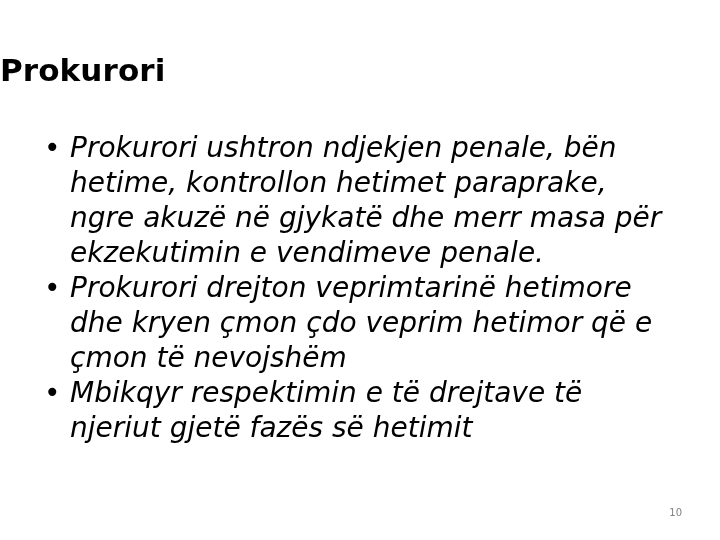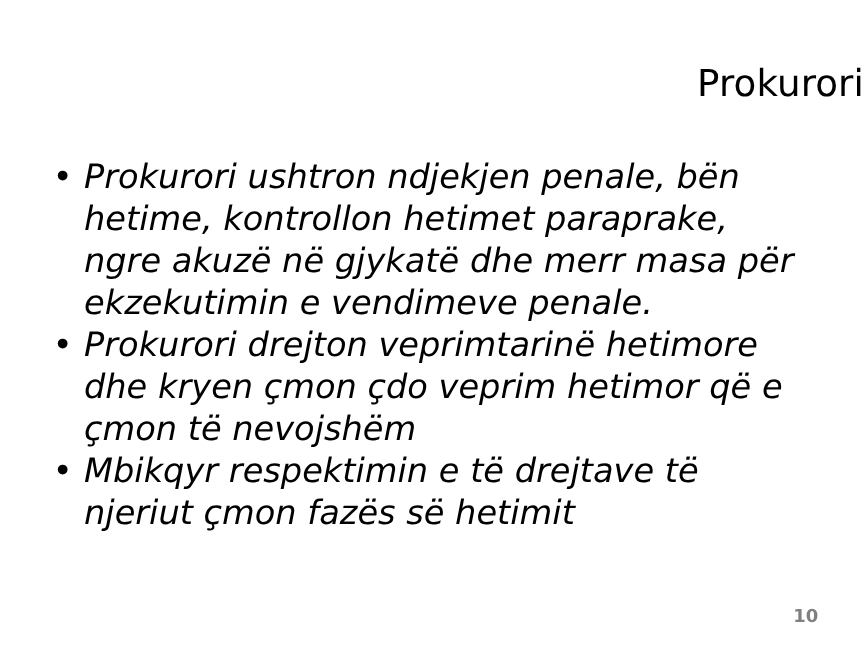--- a/index.html
+++ b/index.html
@@ -18,25 +18,25 @@
     width: 720px;
     height: 540px;
     background: #ffffff;
     box-sizing: border-box;
   }
   .slide-title {
     position: absolute;
     left: 0;
     top: 50px;
     width: 720px;
-    text-align: right;
+    text-align: left;
     font-size: 31px;
     line-height: 40px;
     color: #000000;
-    font-weight: 400;
+    font-weight: 700;
     letter-spacing: 0.1px;
     white-space: nowrap;
   }
   .body-area {
     position: absolute;
     left: 38px;
     top: 130px;
     width: 640px;
   }
   .bullet-item {
@@ -61,25 +61,25 @@
     text-align: left;
   }
   .bullet-text {
     display: block;
     font-style: italic;
   }
   .slide-number {
     position: absolute;
     right: 38px;
     top: 504px;
-    font-size: 15px;
+    font-size: 10px;
     line-height: 18px;
     color: #808080;
     text-align: right;
-    font-weight: 700;
+    font-weight: 400;
   }
 </style>
 </head>
 <body>
 
 <div class="slide">
 
   <div class="slide-title">Prokurori</div>
 
   <div class="body-area">
@@ -89,20 +89,20 @@
       <span class="bullet-text">Prokurori ushtron ndjekjen penale, bën hetime, kontrollon hetimet paraprake, ngre akuzë në gjykatë dhe merr masa për ekzekutimin e vendimeve penale.</span>
     </div>
 
     <div class="bullet-item">
       <span class="bullet-marker">•</span>
       <span class="bullet-text">Prokurori drejton veprimtarinë hetimore dhe kryen çmon çdo veprim hetimor që e çmon të nevojshëm</span>
     </div>
 
     <div class="bullet-item">
       <span class="bullet-marker">•</span>
-      <span class="bullet-text">Mbikqyr respektimin e të drejtave të njeriut çmon fazës së hetimit</span>
+      <span class="bullet-text">Mbikqyr respektimin e të drejtave të njeriut gjetë fazës së hetimit</span>
     </div>
 
   </div>
 
   <div class="slide-number">10</div>
 
 </div>
 
 </body></html>

